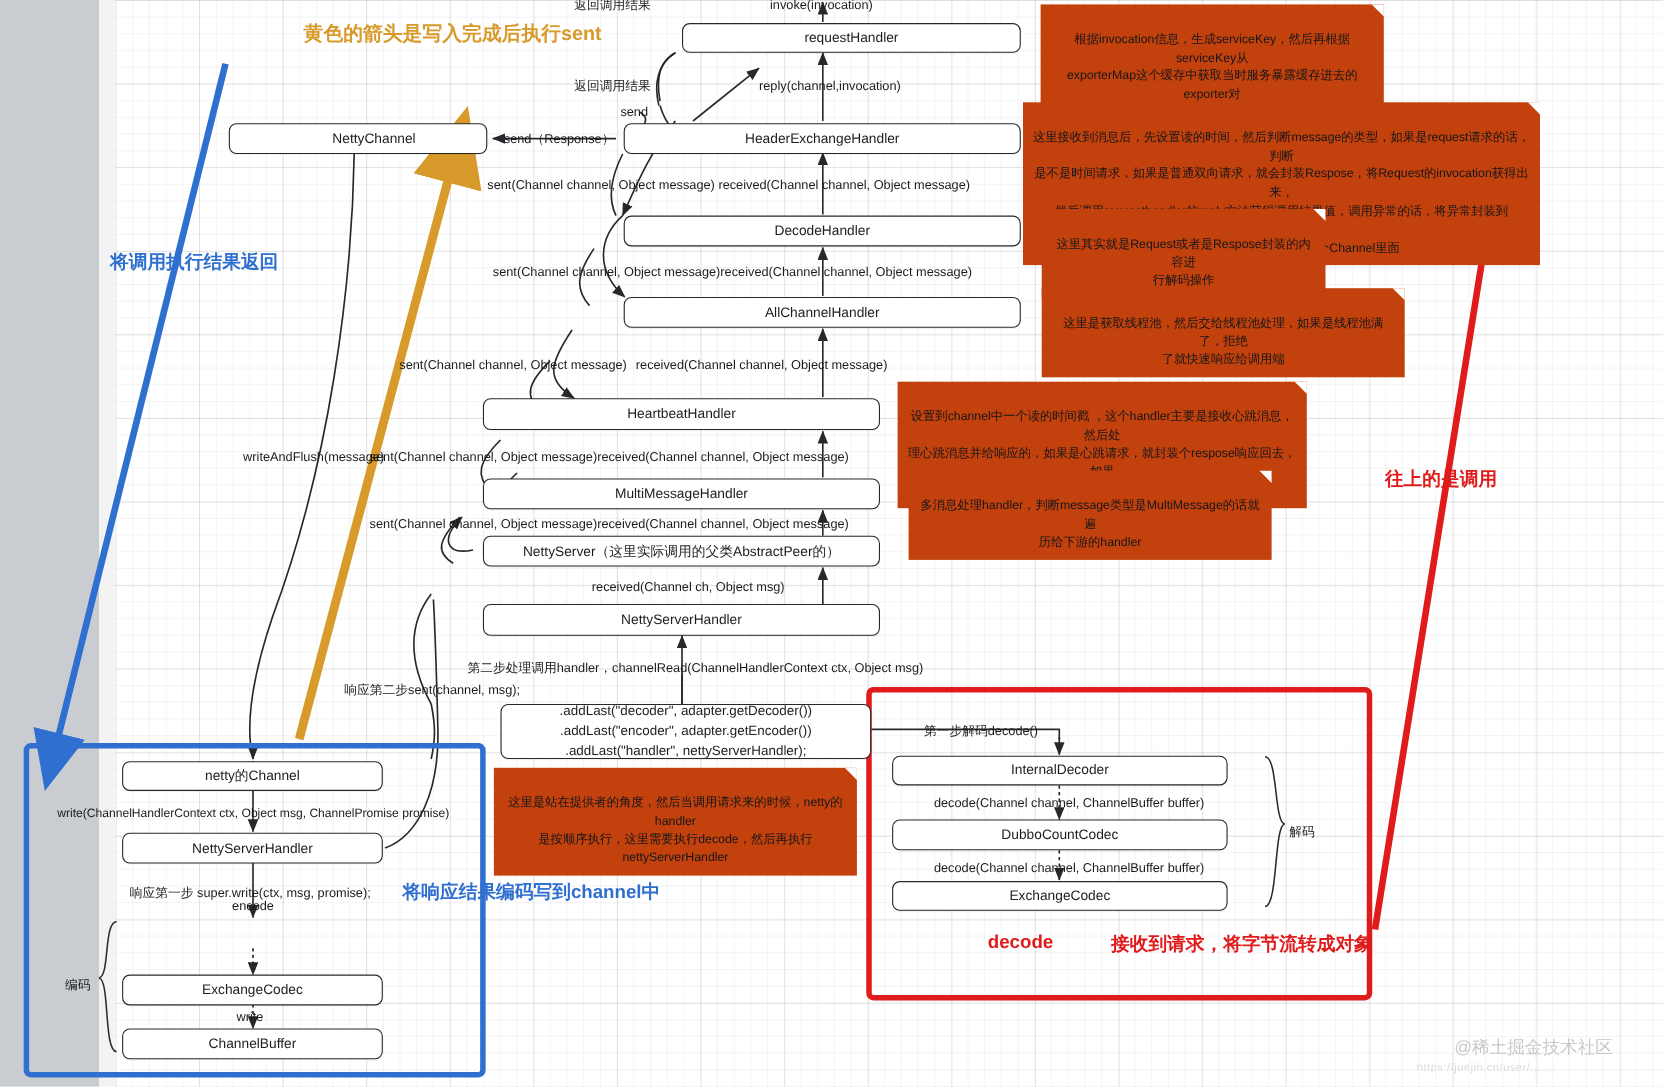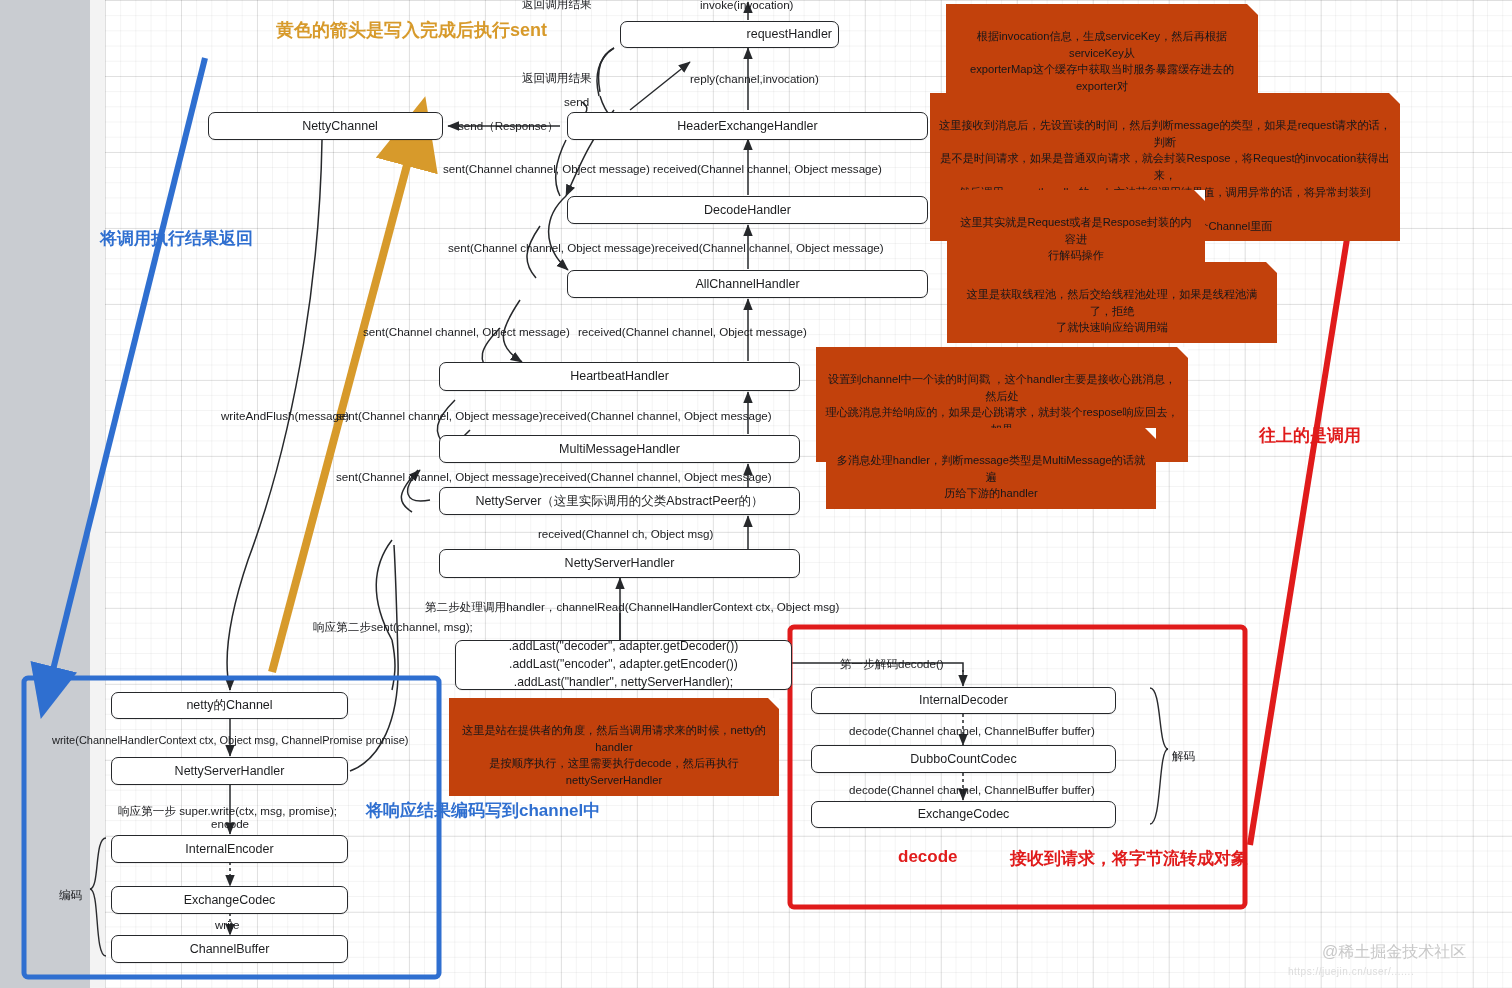--- a/index.html
+++ b/index.html
@@ -198,21 +198,21 @@
     <path d="M205,58 L48,690" stroke="#2f6fd0" stroke-width="6" fill="none" marker-end="url(#ahb)"></path>
 
     <rect x="790" y="627" width="455" height="280" fill="none" stroke="#e01b1b" stroke-width="5" rx="4"></rect>
 
     <path d="M1250,845 L1362,145" stroke="#e01b1b" stroke-width="6" fill="none" marker-end="url(#ahr)"></path>
 
     <path d="M272,672 L415,135" stroke="#d79a2b" stroke-width="8" fill="none" marker-end="url(#aho)"></path>
     <path d="M300,585 L420,150" stroke="#d79a2b" stroke-width="7" fill="none" marker-end="url(#aho)" opacity="0"></path>
   </svg>
 
-  <div class="node" style="left:620px; top:21px; width:219px; height:27px;justify-content:flex-end;">
+  <div class="node" style="left:620px; top:21px; width:308px; height:27px;">
     <span>requestHandler</span>
   </div>
 
   <div class="node" style="left:208px; top:112px; width:235px; height:28px;padding-left:35px;">
     <span>NettyChannel</span>
   </div>
 
   <div class="node" style="left:567px; top:112px; width:361px; height:28px;">
     <span>HeaderExchangeHandler</span>
   </div>
@@ -255,23 +255,20 @@
   </div>
   <div class="node" style="left:811px; top:801px; width:305px; height:27px;">
     <span>ExchangeCodec</span>
   </div>
 
   <div class="node" style="left:111px; top:692px; width:237px; height:27px;">
     <span>netty的Channel</span>
   </div>
   <div class="node" style="left:111px; top:757px; width:237px; height:28px;">
     <span>NettyServerHandler</span>
-  </div>
-  <div class="node" style="left:111px; top:835px; width:237px; height:28px;">
-    <span>InternalEncoder</span>
   </div>
   <div class="node" style="left:111px; top:886px; width:237px; height:28px;">
     <span>ExchangeCodec</span>
   </div>
   <div class="node" style="left:111px; top:935px; width:237px; height:28px;">
     <span>ChannelBuffer</span>
   </div>
 
   <div class="elabel" style="left:700px; top:-2px;"><span>invoke(invocation)</span></div>
 

